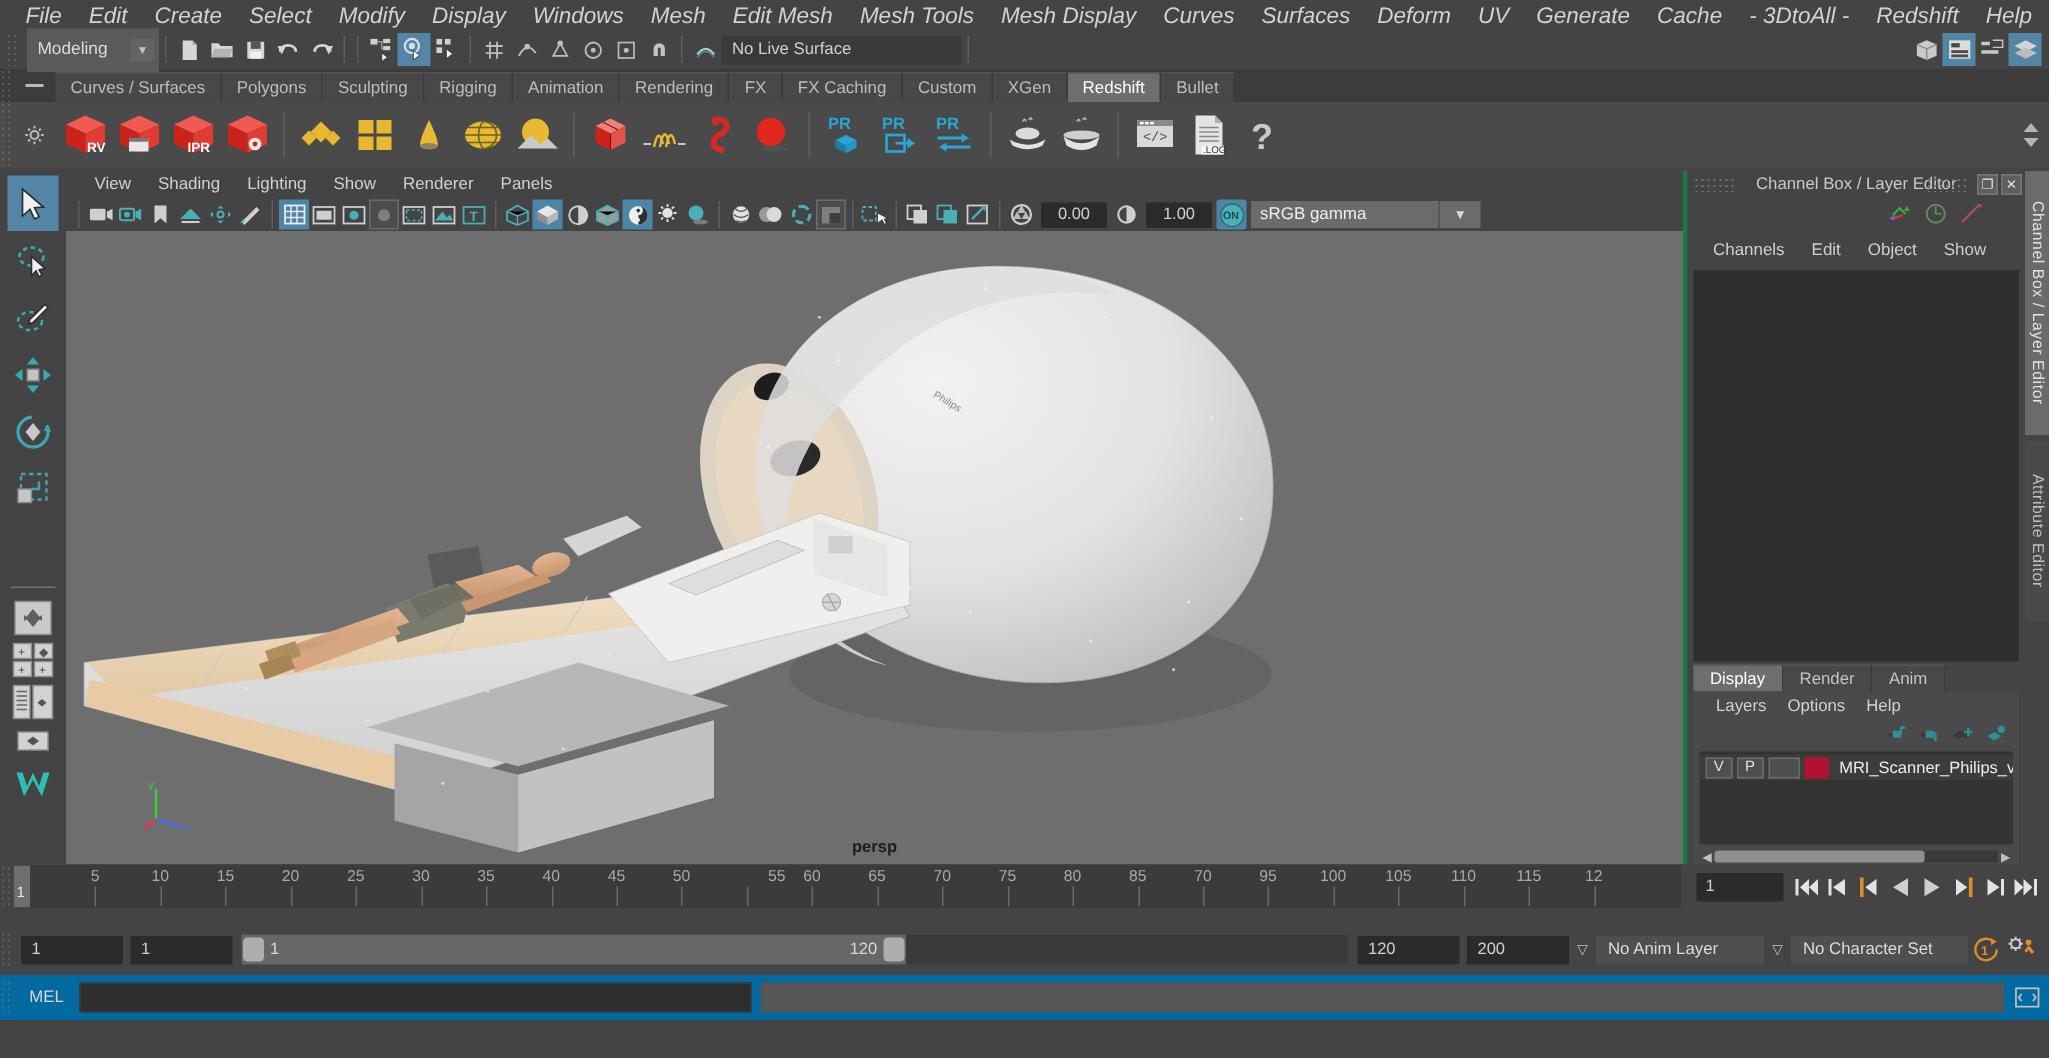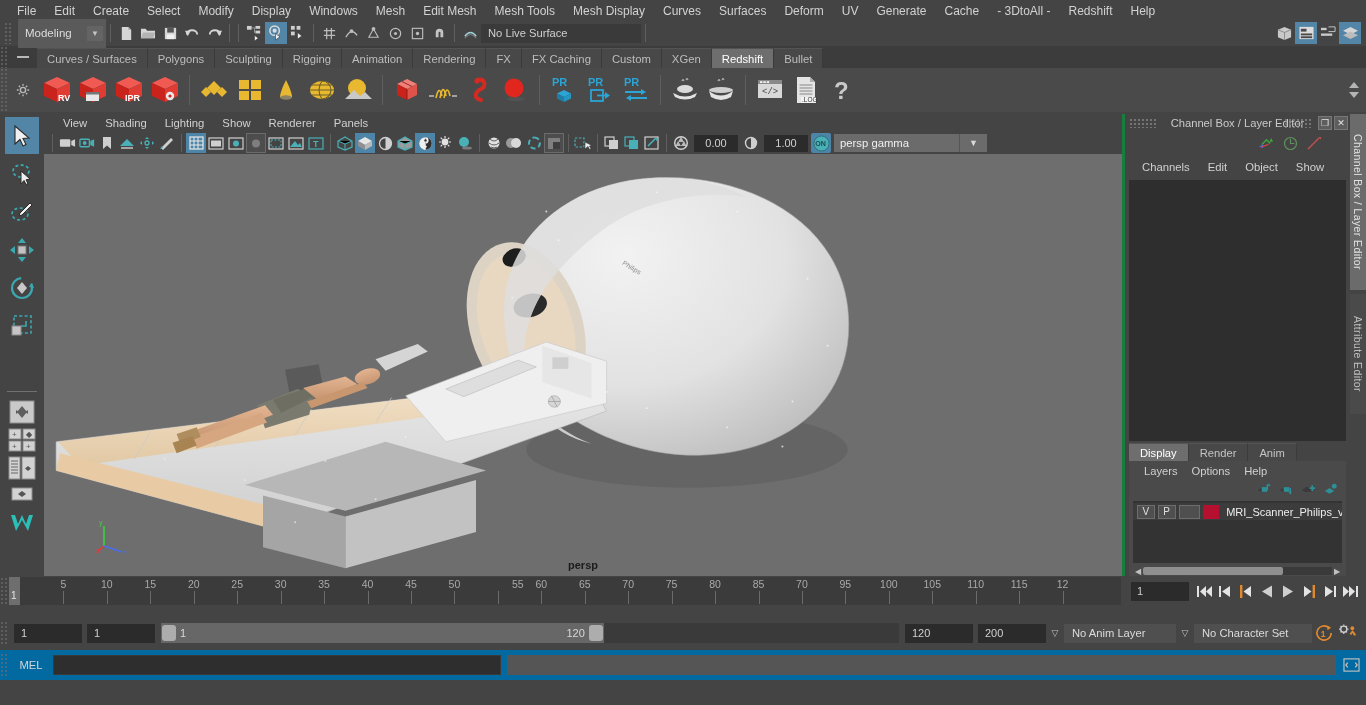--- a/index.html
+++ b/index.html
@@ -7,21 +7,21 @@
     width:1366px; height:705px; overflow:hidden;
     background:#444444;
     font-family:"Liberation Sans", sans-serif;
     font-size:11.5px; color:#c8c8c8;
     -webkit-font-smoothing:antialiased;
   }
   #app { position:relative; width:1366px; height:705px; background:#444; }
 
   
   .menubar { height:20px; background:#444444; display:flex; align-items:center; padding-left:8px; }
-  .menubar .mi { padding:1px 9px; height:20px; line-height:20px; font-size:12px; color:#d2d2d2; cursor:default; white-space:nowrap; }
+  .menubar .mi { padding:1px 9px; height:20px; line-height:20px; font-size:15px; color:#d2d2d2; cursor:default; white-space:nowrap;font-style:italic; }
 
   
   .statusline { height:26px; background:#444; display:flex; align-items:center; padding-left:4px; gap:0; }
   .gripdots { width:9px; height:22px; background-image:radial-gradient(#6f6f6f 1px, transparent 1px); background-size:4px 4px; opacity:.65; flex:none; }
   .menuset { height:29px; width:88px; background:#5a5a5a; border:1px solid #5a5a5a; display:flex; align-items:center; justify-content:space-between;
              padding:0 2px 0 6px; font-size:11.5px; color:#dcdcdc; margin-left:5px; }
   .menuset .car { font-size:8px; color:#c3c3c3; width:16px; text-align:center; background:#646464; height:15px; line-height:15px;}
   .sepbar { width:9px; height:20px; flex:none; position:relative; }
   .sepbar:after { content:""; position:absolute; left:4px; top:1px; width:1px; height:18px; background:#5f5f5f; }
   .sbtn { width:22px; height:22px; display:flex; align-items:center; justify-content:center; flex:none; }
@@ -837,21 +837,21 @@
             </svg>
           </div>
         <div class="numfield">1.00</div>
         <div class="vbtn on" style="border-radius:2px;">
           <svg width="17" height="17" viewBox="0 0 18 18">
               <circle cx="9" cy="9" r="8" fill="#4ab0b8" stroke="#2c6d74"></circle>
               <text x="2.5" y="12" font-size="7.5" font-weight="bold" fill="#1d4a4f" font-family="Liberation Sans, sans-serif">ON</text>
             </svg>
         </div>
         <div class="gammasel">
-          <div class="gammaname">persp gamma</div>
+          <div class="gammaname">sRGB gamma</div>
           <div class="gammacar">
               <span style="font-size:9px;color:#d9d9d9;">▼</span>
             </div>
         </div>
       </div>
 
       <div class="viewport">
         <svg width="100%" height="100%" viewBox="0 0 1073 440" preserveAspectRatio="none">
           <defs>
             <linearGradient id="bore" x1="0" y1="0" x2="1" y2="1">

